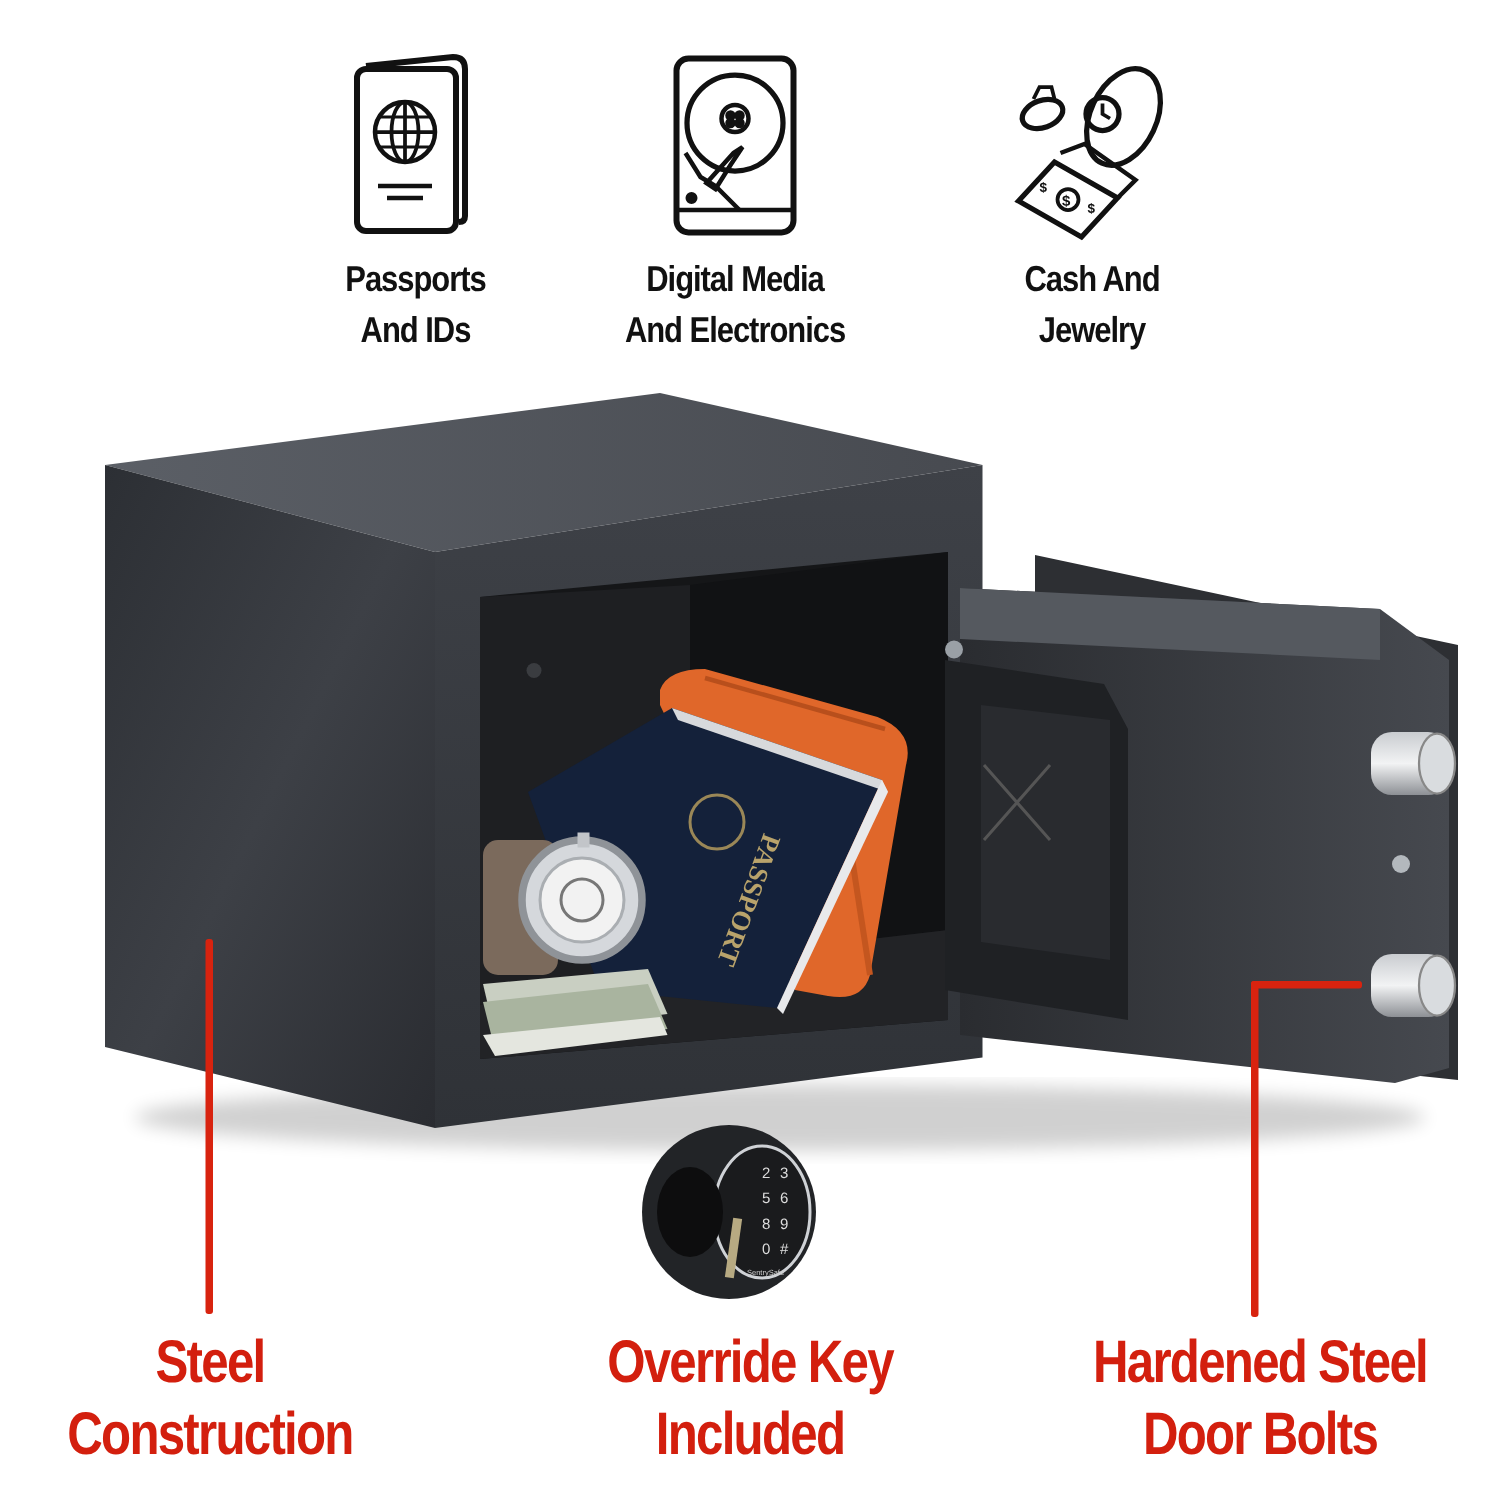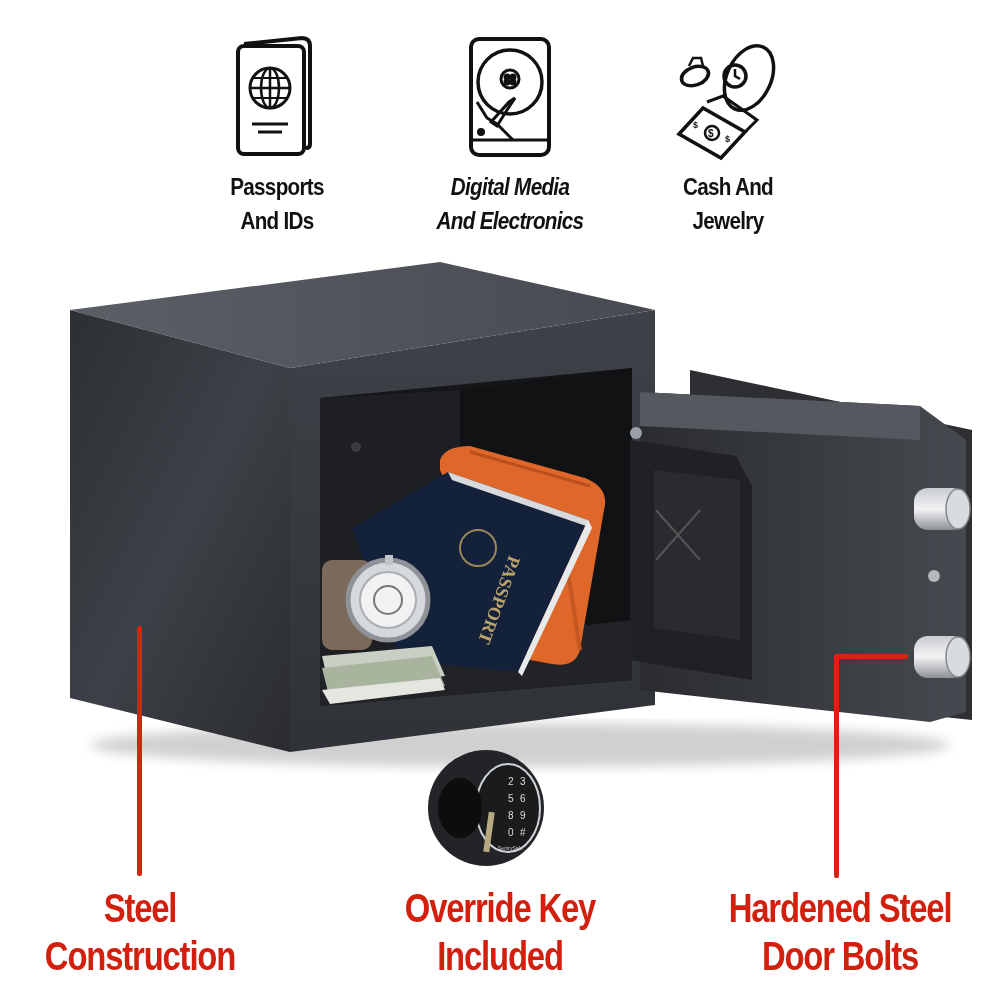--- a/index.html
+++ b/index.html
@@ -28,21 +28,21 @@
       <line x1="20" y1="88" x2="56" y2="88" stroke-width="3"></line>
       <line x1="26" y1="96" x2="50" y2="96" stroke-width="3"></line>
     </svg>
   </div>
   <div class="lbl">
     <div>Passports</div>
     <div>And IDs</div>
   </div>
 </div>
 
-<div class="feat" style="left:400px;font-style:italic;">
+<div class="feat" style="left:380px;">
   <div class="icon">
     <svg width="86" height="122" viewBox="0 0 86 122" fill="none" stroke="#111" stroke-width="4">
       <rect x="4" y="3" width="78" height="116" rx="8"></rect>
       <line x1="4" y1="104" x2="82" y2="104" stroke-width="3"></line>
       <circle cx="43" cy="46" r="32" stroke-width="3.5"></circle>
       <circle cx="43" cy="43" r="9" stroke-width="3"></circle>
       <circle cx="40" cy="41" r="1.5" fill="#111"></circle>
       <circle cx="46" cy="41" r="1.5" fill="#111"></circle>
       <circle cx="40" cy="46" r="1.5" fill="#111"></circle>
       <circle cx="46" cy="46" r="1.5" fill="#111"></circle>

